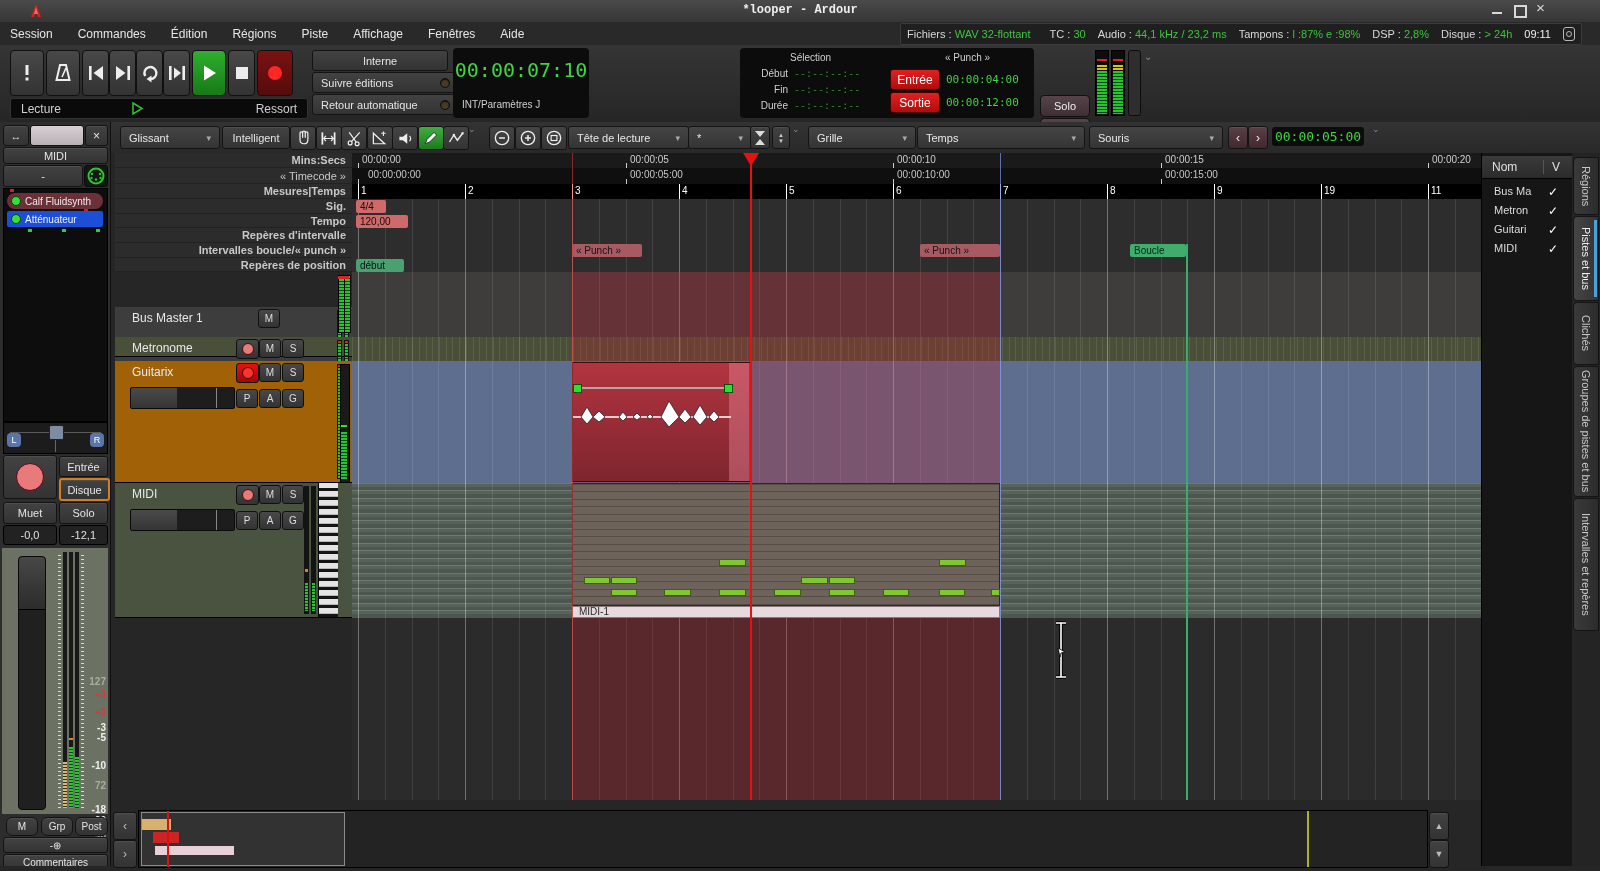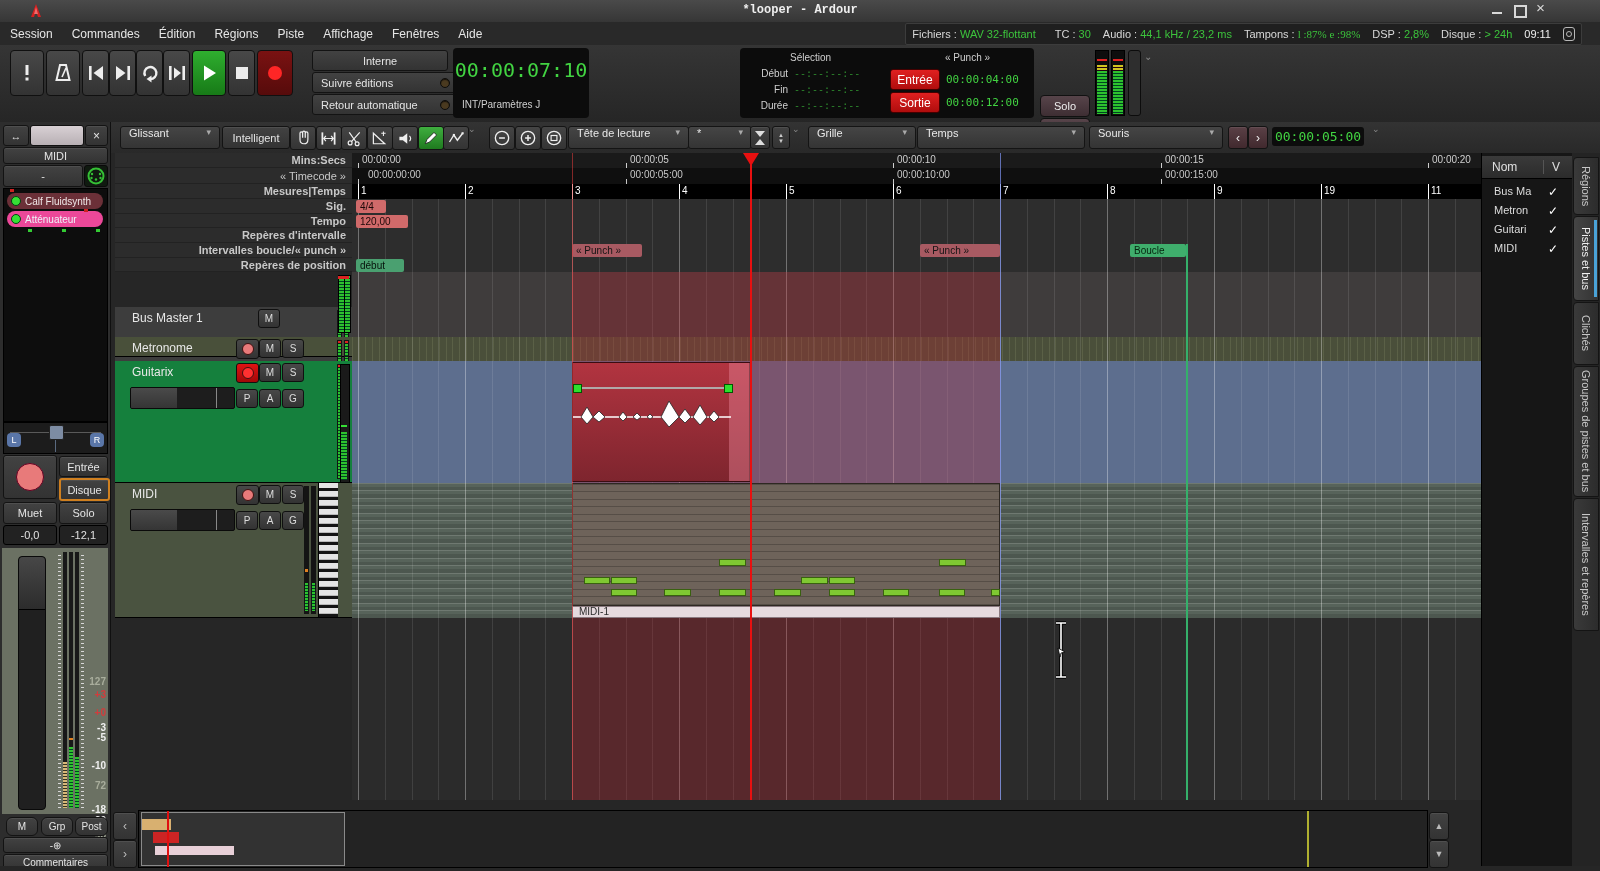--- a/index.html
+++ b/index.html
@@ -2,21 +2,21 @@
 <html><head>
 <meta charset="utf-8">
 <style>
   html,body{margin:0;padding:0;background:#1a1a1a;}
   #app{position:relative;width:1600px;height:871px;background:#2b2b2b;overflow:hidden;
        font-family:"Liberation Sans",sans-serif;color:#e0e0e0;font-size:12px;}
   .abs{position:absolute;}
   .btn{position:absolute;background:linear-gradient(#424242,#333);border:1px solid #131313;border-radius:3px;
        color:#e4e4e4;display:flex;align-items:center;justify-content:center;box-shadow:inset 0 1px 0 rgba(255,255,255,.07);}
   .combo{position:absolute;background:linear-gradient(#454545,#343434);border:1px solid #141414;border-radius:3px;
-       color:#e8e8e8;display:flex;padding:0 8px;font-size:11px;}
+       color:#e8e8e8;display:flex;align-items:center;padding:0 8px;font-size:11px;}
   .combo::after{content:"▾";margin-left:auto;font-size:9px;color:#aaa;}
   .clock{font-family:"DejaVu Sans Mono",monospace;color:#42d442;}
   .dim{color:#2f9a2f;}
   .lbl{color:#d6d6d6;}
   .led{width:8px;height:8px;border-radius:50%;background:#4a3a20;border:1px solid #0c0c0c;box-shadow:inset 0 1px 1px rgba(0,0,0,.7);}
   .redbtn{position:absolute;background:linear-gradient(#e02020,#b00d0d);border:1px solid #400;border-radius:3px;
        color:#fff;display:flex;align-items:center;justify-content:center;font-size:12px;}
   .vtab{position:absolute;left:1573px;width:24px;background:linear-gradient(90deg,#3a3a3a,#2c2c2c);
        border:1px solid #141414;border-radius:4px 0 0 4px;color:#c8c8c8;font-size:11px;
        writing-mode:vertical-rl;display:flex;align-items:center;justify-content:center;}
@@ -38,36 +38,36 @@
       <polygon points="8,1 13,14 10,14 8,8 6,14 3,14" fill="#d42121"></polygon>
       <polygon points="8,4 10,11 6,11" fill="#f06a6a"></polygon>
     </svg>
     <div class="abs" style="left:0;width:1600px;top:3px;text-align:center;font-weight:bold;color:#efefef;">*looper - Ardour</div>
     <div class="abs" style="left:1492px;top:12px;width:10px;height:2px;background:#d8d8d8;"></div>
     <div class="abs" style="left:1514px;top:5px;width:9px;height:9px;border:2px solid #d8d8d8;"></div>
     <div class="abs" style="left:1536px;top:1px;font-size:15px;color:#d8d8d8;">×</div>
   </div>
 
   <div class="abs" style="left:0;top:22px;width:1600px;height:23px;background:#292929;border-bottom:1px solid #151515;">
-    <div id="menu-row" class="abs" style="left:10px;top:0;height:23px;display:flex;align-items:center;gap:19px;color:#e6e6e6;">
+    <div id="menu-row" class="abs" style="left:10px;top:0;height:23px;display:flex;align-items:center;gap:25px;color:#e6e6e6;">
         <span>Session</span>
         <span>Commandes</span>
         <span>Édition</span>
         <span>Régions</span>
         <span>Piste</span>
         <span>Affichage</span>
         <span>Fenêtres</span>
         <span>Aide</span>
       </div>
     <div class="abs" style="right:18px;top:1px;height:20px;background:#1f1f1f;border:1px solid #3c3c3c;border-radius:2px;display:flex;align-items:center;padding:0 6px;gap:12px;">
       <div id="status-row" style="display:flex;gap:12px;font-size:11px;">
           <span><span style="color: rgb(216, 216, 216);">Fichiers : </span><span style="color: rgb(60, 196, 60);">WAV 32-flottant</span></span>
           <span><span style="color: rgb(216, 216, 216); margin-left: 7px;">TC : </span><span style="color: rgb(60, 196, 60);">30</span></span>
           <span><span style="color: rgb(216, 216, 216);">Audio : </span><span style="color: rgb(60, 196, 60);">44,1 kHz / 23,2 ms</span></span>
-          <span><span style="color: rgb(216, 216, 216);">Tampons : </span><span style="color: rgb(60, 196, 60); font-family: Liberation Serif, serif;">l :87% e :98%</span></span>
+          <span><span style="color: rgb(216, 216, 216);">Tampons : </span><span style="color: rgb(60, 196, 60);">l :87% e :98%</span></span>
           <span><span style="color: rgb(216, 216, 216);">DSP : </span><span style="color: rgb(60, 196, 60);">2,8%</span></span>
           <span><span style="color: rgb(216, 216, 216);">Disque : </span><span style="color: rgb(60, 196, 60);">&gt; 24h</span></span>
         </div>
       <span style="color:#efefef;font-size:11px;">09:11</span>
       <span style="width:10px;height:12px;border:1px solid #b8b8b8;border-radius:3px;display:inline-flex;align-items:center;justify-content:center;">
         <span style="width:4px;height:4px;border:1px solid #b8b8b8;border-radius:50%;"></span>
         </span>
     </div>
   </div>
 
@@ -119,20 +119,27 @@
           <svg width="24" height="24" viewBox="0 0 24 24">
             <rect x="6" y="6" width="12" height="12" fill="#ececec"></rect>
           </svg>
         </div>
         <div style="position: absolute; left: 257px; top: 5px; width: 34px; height: 44px; background: linear-gradient(rgb(122, 18, 18), rgb(86, 11, 11)); border: 1px solid rgb(16, 16, 16); border-radius: 4px; display: flex; align-items: center; justify-content: center;">
           <svg width="24" height="24" viewBox="0 0 24 24">
             <circle cx="12" cy="12" r="7" fill="#ff2626"></circle>
           </svg>
         </div>
       </div>
+    <div class="abs" style="left:10px;top:53px;width:296px;height:19px;background:#0a0a0a;border:1px solid #333;border-radius:3px;display:flex;align-items:center;">
+      <span style="margin-left:10px;color:#cfcfcf;">Lecture</span>
+      <svg style="margin-left:70px" width="12" height="13" viewBox="0 0 12 13">
+        <polygon points="2,1 11,6.5 2,12" fill="none" stroke="#2fc42f" stroke-width="1.5"></polygon>
+        </svg>
+      <span style="margin-left:auto;margin-right:10px;color:#cfcfcf;">Ressort</span>
+    </div>
     <div id="opt-btns">
         <div style="position: absolute; left: 312px; top: 5px; width: 134px; height: 19px; background: linear-gradient(rgb(66, 66, 66), rgb(51, 51, 51)); border: 1px solid rgb(19, 19, 19); border-radius: 3px; display: flex; align-items: center; justify-content: center; font-size: 11px; color: rgb(228, 228, 228);">Interne</div>
         <div style="position: absolute; left: 312px; top: 27px; width: 134px; height: 19px; background: linear-gradient(rgb(66, 66, 66), rgb(51, 51, 51)); border: 1px solid rgb(19, 19, 19); border-radius: 3px; display: flex; align-items: center; justify-content: flex-start; font-size: 11px; color: rgb(228, 228, 228); padding-left: 8px;">Suivre éditions<span class="led" style="position: absolute; right: 5px;"></span></div>
         <div style="position: absolute; left: 312px; top: 49px; width: 134px; height: 19px; background: linear-gradient(rgb(66, 66, 66), rgb(51, 51, 51)); border: 1px solid rgb(19, 19, 19); border-radius: 3px; display: flex; align-items: center; justify-content: flex-start; font-size: 11px; color: rgb(228, 228, 228); padding-left: 8px;">Retour automatique<span class="led" style="position: absolute; right: 5px;"></span></div>
       </div>
 
     <div class="abs" style="left:453px;top:3px;width:136px;height:70px;background:#0c0c0c;border-radius:4px;">
       <div class="clock" style="position:absolute;left:0;width:100%;top:10px;text-align:center;font-size:20px;">00:00:07:10</div>
       <div style="position:absolute;left:9px;bottom:8px;font-size:10px;color:#cfcfcf;">INT/Paramètres J</div>
     </div>
@@ -293,21 +300,21 @@
           <circle cx="15.5" cy="12" r="1.2" fill="#35c035"></circle>
           <circle cx="11" cy="13.5" r="1.2" fill="#35c035"></circle>
         </svg>
       </div>
 
     <div class="abs" style="left:3px;top:66px;width:103px;height:232px;background:#0d0d0d;border:1px solid #000;">
       <div class="abs" style="left:3px;top:4px;width:96px;height:16px;background:#6b3038;border-radius:8px;display:flex;align-items:center;color:#f0e8e8;font-size:10px;">
         <span style="width:8px;height:8px;border-radius:50%;background:#35e035;border:1px solid #041;margin:0 4px;"></span>
         <span>Calf Fluidsynth</span>
         </div>
-      <div class="abs" style="left:3px;top:22px;width:96px;height:16px;background:#ec4899;border-radius:8px;display:flex;align-items:center;color:#eef2f8;font-size:10px;">
+      <div class="abs" style="left:3px;top:22px;width:96px;height:16px;background:#1d4ed8;border-radius:2px;display:flex;align-items:center;color:#eef2f8;font-size:10px;">
         <span style="width:8px;height:8px;border-radius:50%;background:#35e035;border:1px solid #041;margin:0 4px;"></span>
         <span>Atténuateur</span>
         </div>
       <div class="abs" style="left:6px;top:0px;width:4px;height:3px;background:#c22;"></div>
       <div class="abs" style="left:80px;top:20px;width:4px;height:3px;background:#c22;"></div>
       <div class="abs" style="left:24px;top:40px;width:4px;height:3px;background:#3c3;"></div>
       <div class="abs" style="left:58px;top:40px;width:4px;height:3px;background:#3c3;"></div>
       <div class="abs" style="left:92px;top:40px;width:4px;height:3px;background:#3c3;"></div>
     </div>
 
@@ -505,21 +512,21 @@
           <div class="mbtn" style="left: 167px; top: 2px;">S</div>
           <div style="position: absolute; left: 222px; top: 3px; width: 5px; height: 17px; background: rgb(20, 20, 20);">
             <div style="position: absolute; left: 1px; right: 1px; top: 1px; height: 2px; background: rgb(221, 34, 34);"></div>
             <div style="position: absolute; inset: 4px 1px 1px; background: repeating-linear-gradient(rgb(46, 194, 46) 0px, rgb(46, 194, 46) 2px, rgb(0, 68, 34) 2px, rgb(0, 68, 34) 3px); width: 3px;"></div>
           </div>
           <div style="position: absolute; left: 229px; top: 3px; width: 5px; height: 17px; background: rgb(20, 20, 20);">
             <div style="position: absolute; left: 1px; right: 1px; top: 1px; height: 2px; background: rgb(221, 34, 34);"></div>
             <div style="position: absolute; inset: 4px 1px 1px; background: repeating-linear-gradient(rgb(46, 194, 46) 0px, rgb(46, 194, 46) 2px, rgb(0, 68, 34) 2px, rgb(0, 68, 34) 3px); width: 3px;"></div>
           </div>
         </div>
-        <div style="position: absolute; left: 115px; top: 361px; width: 237px; height: 122px; background: #15803d; border-bottom: 1px solid rgb(0, 0, 0); box-sizing: border-box;">
+        <div style="position: absolute; left: 115px; top: 361px; width: 237px; height: 122px; background: #a16207; border-bottom: 1px solid rgb(0, 0, 0); box-sizing: border-box;">
           <div style="position: absolute; left: 17px; top: 4px; font-size: 12px; color: rgb(232, 232, 232);">Guitarix</div>
           <div style="position: absolute; left: 121px; top: 2px; width: 21px; height: 18px; background: linear-gradient(rgb(224, 18, 18), rgb(160, 8, 8)); border: 1px solid rgb(16, 16, 16); border-radius: 3px; display: flex; align-items: center; justify-content: center;">
             <span style="width: 10px; height: 10px; border-radius: 50%; background: rgb(255, 48, 48); border: 1px solid rgb(64, 16, 16);"></span>
           </div>
           <div class="mbtn" style="left: 144px; top: 2px;">M</div>
           <div class="mbtn" style="left: 167px; top: 2px;">S</div>
           <div class="fader" style="left: 15px; top: 26px; width: 103px;">
             <div class="fill" style="width:46px"></div>
             <div style="position:absolute;left:85px;top:0;bottom:0;width:1px;background:#888;"></div>
           </div>

